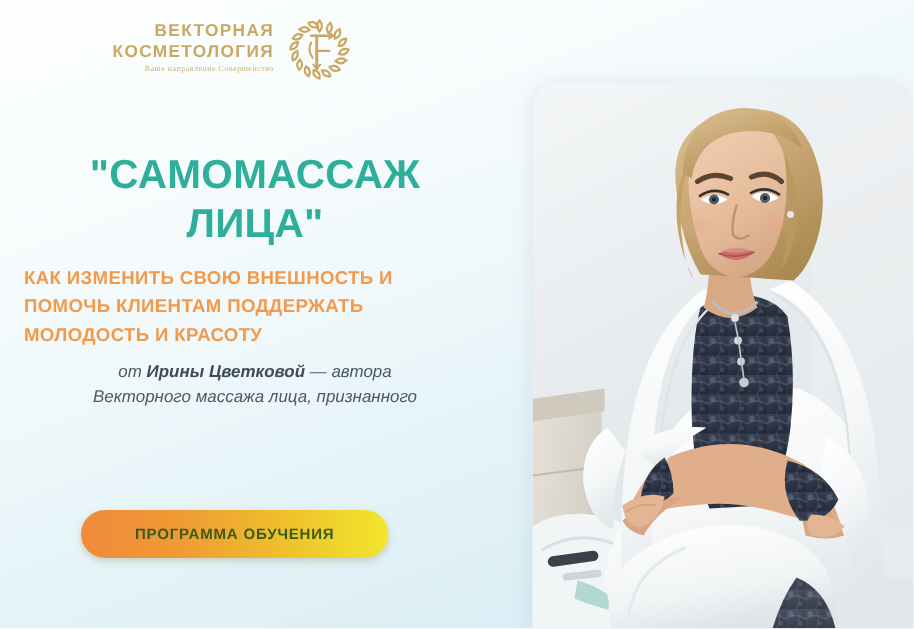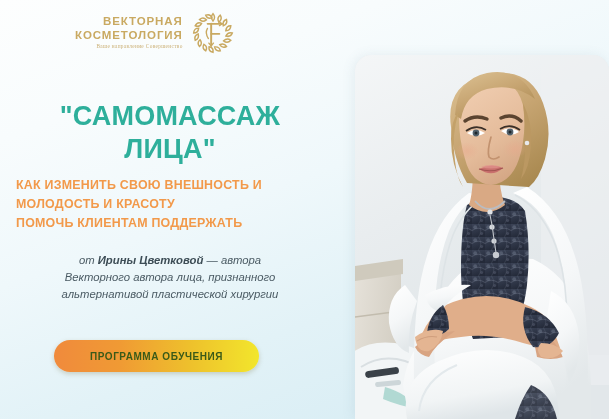--- a/index.html
+++ b/index.html
@@ -88,21 +88,21 @@
     line-height: 1.52;
     color: #f2994a;
     letter-spacing: 0.25px;
   }
   #subheadline .sub-line { display: block; }
 
   
   #author-block {
     position: absolute;
     left: 16px;
-    top: 252px;
+    top: 240px;
     width: 308px;
     text-align: center;
     font-family: "Liberation Sans", sans-serif;
     font-style: italic;
     font-size: 11.3px;
     line-height: 1.52;
     color: #4a5a63;
   }
   #author-block .author-line { display: block; }
   .author-name {
@@ -188,28 +188,27 @@
           <path d="M38 40 q-6 10 2 22" stroke-width="3"></path>
         </g>
       </svg>
     </span>
   </div>
 
   <h1 id="headline">"САМОМАССАЖ ЛИЦА"</h1>
 
   <div id="subheadline">
     <span class="sub-line">КАК ИЗМЕНИТЬ СВОЮ ВНЕШНОСТЬ И</span>
+    <span class="sub-line">ПОМОЧЬ КЛИЕНТАМ ПОДДЕРЖАТЬ</span>
     <span class="sub-line">МОЛОДОСТЬ И КРАСОТУ</span>
-    <span class="sub-line">ПОМОЧЬ КЛИЕНТАМ ПОДДЕРЖАТЬ</span>
   </div>
 
   <div id="author-block">
     <span class="author-line"><span>от </span><span class="author-name">Ирины Цветковой</span><span> — автора</span></span>
-    <span class="author-line">Векторного автора лица, признанного</span>
-    <span class="author-line">альтернативой пластической хирургии</span>
+    <span class="author-line">Векторного массажа лица, признанного</span>
   </div>
 
   <button id="cta-button">ПРОГРАММА ОБУЧЕНИЯ</button>
 
   <div id="photo-panel">
     <svg id="photo-svg" viewBox="0 0 254 364" preserveAspectRatio="xMidYMid slice" aria-hidden="true">
       <defs>
         <linearGradient id="wallGrad" x1="0" y1="0" x2="0.35" y2="1">
           <stop offset="0%" stop-color="#f4f6f7"></stop>
           <stop offset="45%" stop-color="#e9edef"></stop>

